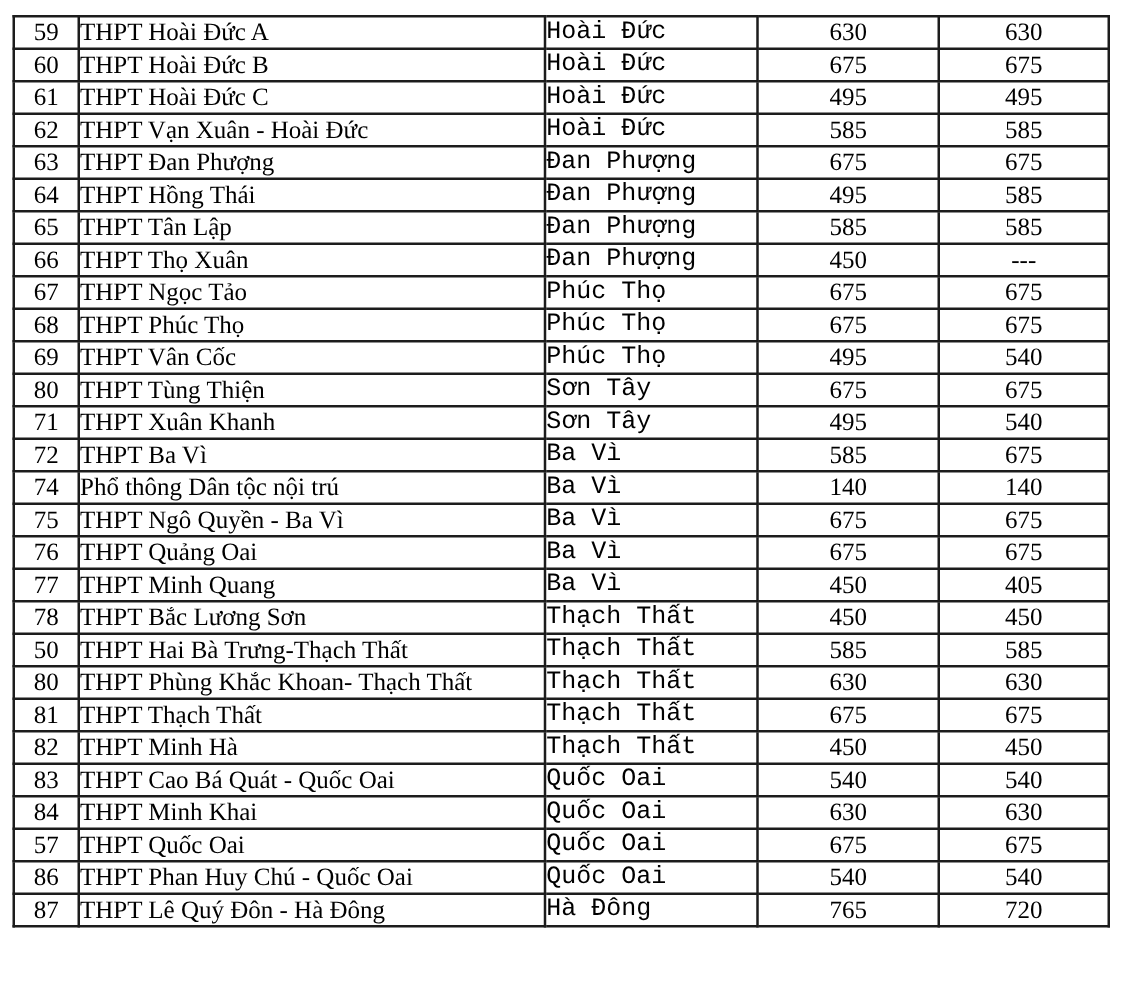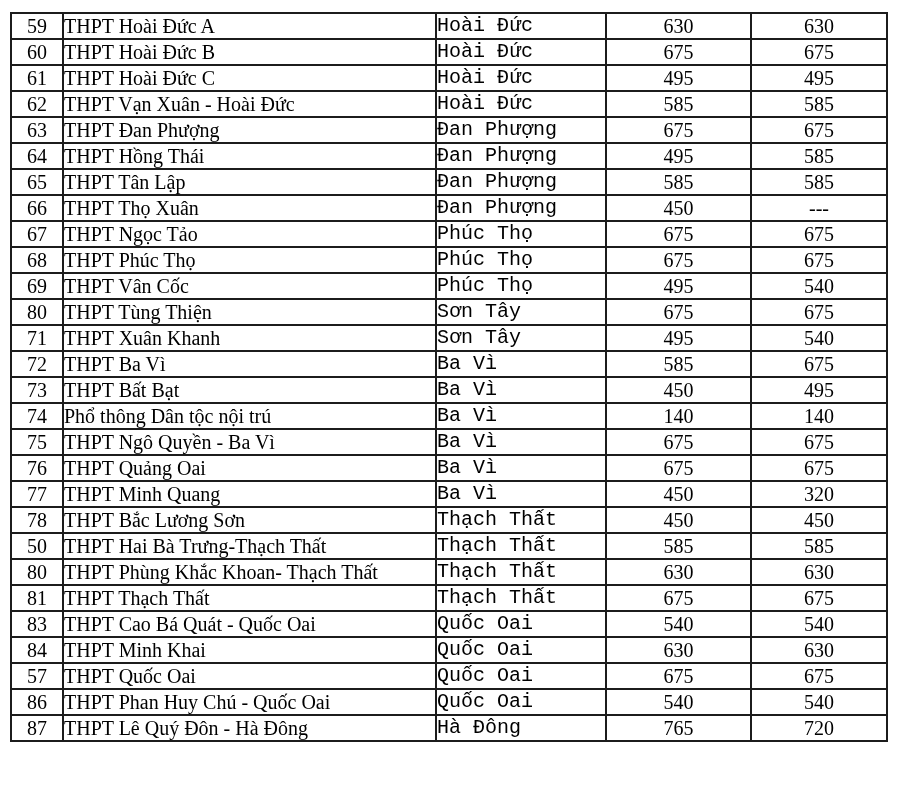--- a/index.html
+++ b/index.html
@@ -157,27 +157,20 @@
     <td class="col-score2">540</td>
   </tr>
         <tr>
     <td class="col-no">72</td>
     <td class="col-school">THPT Ba Vì</td>
     <td class="col-district">Ba Vì</td>
     <td class="col-score1">585</td>
     <td class="col-score2">675</td>
   </tr>
         <tr>
-    <td class="col-no">73</td>
-    <td class="col-school">THPT Bất Bạt</td>
-    <td class="col-district">Ba Vì</td>
-    <td class="col-score1">450</td>
-    <td class="col-score2">495</td>
-  </tr>
-        <tr>
     <td class="col-no">74</td>
     <td class="col-school">Phổ thông Dân tộc nội trú</td>
     <td class="col-district">Ba Vì</td>
     <td class="col-score1">140</td>
     <td class="col-score2">140</td>
   </tr>
         <tr>
     <td class="col-no">75</td>
     <td class="col-school">THPT Ngô Quyền - Ba Vì</td>
     <td class="col-district">Ba Vì</td>
@@ -189,21 +182,21 @@
     <td class="col-school">THPT Quảng Oai</td>
     <td class="col-district">Ba Vì</td>
     <td class="col-score1">675</td>
     <td class="col-score2">675</td>
   </tr>
         <tr>
     <td class="col-no">77</td>
     <td class="col-school">THPT Minh Quang</td>
     <td class="col-district">Ba Vì</td>
     <td class="col-score1">450</td>
-    <td class="col-score2">320</td>
+    <td class="col-score2">405</td>
   </tr>
         <tr>
     <td class="col-no">78</td>
     <td class="col-school">THPT Bắc Lương Sơn</td>
     <td class="col-district">Thạch Thất</td>
     <td class="col-score1">450</td>
     <td class="col-score2">450</td>
   </tr>
         <tr>
     <td class="col-no">50</td>
@@ -218,20 +211,27 @@
     <td class="col-district">Thạch Thất</td>
     <td class="col-score1">630</td>
     <td class="col-score2">630</td>
   </tr>
         <tr>
     <td class="col-no">81</td>
     <td class="col-school">THPT Thạch Thất</td>
     <td class="col-district">Thạch Thất</td>
     <td class="col-score1">675</td>
     <td class="col-score2">675</td>
+  </tr>
+        <tr>
+    <td class="col-no">82</td>
+    <td class="col-school">THPT Minh Hà</td>
+    <td class="col-district">Thạch Thất</td>
+    <td class="col-score1">450</td>
+    <td class="col-score2">450</td>
   </tr>
         <tr>
     <td class="col-no">83</td>
     <td class="col-school">THPT Cao Bá Quát - Quốc Oai</td>
     <td class="col-district">Quốc Oai</td>
     <td class="col-score1">540</td>
     <td class="col-score2">540</td>
   </tr>
         <tr>
     <td class="col-no">84</td>

